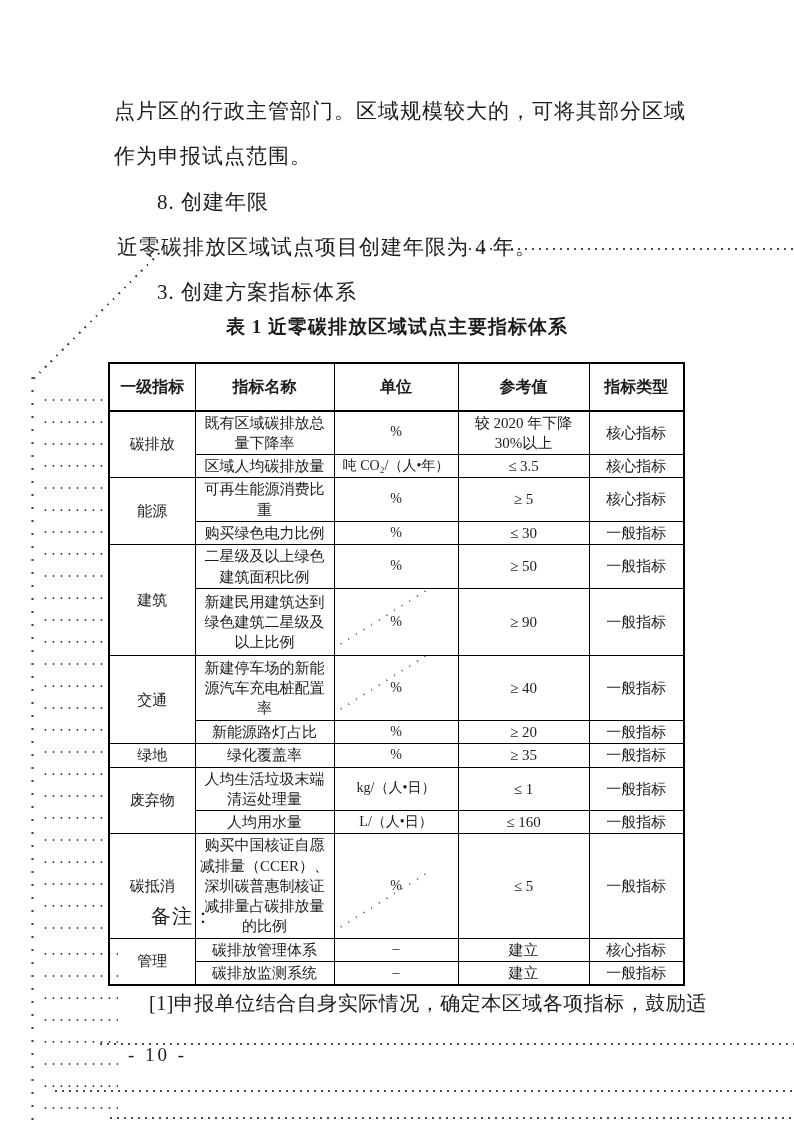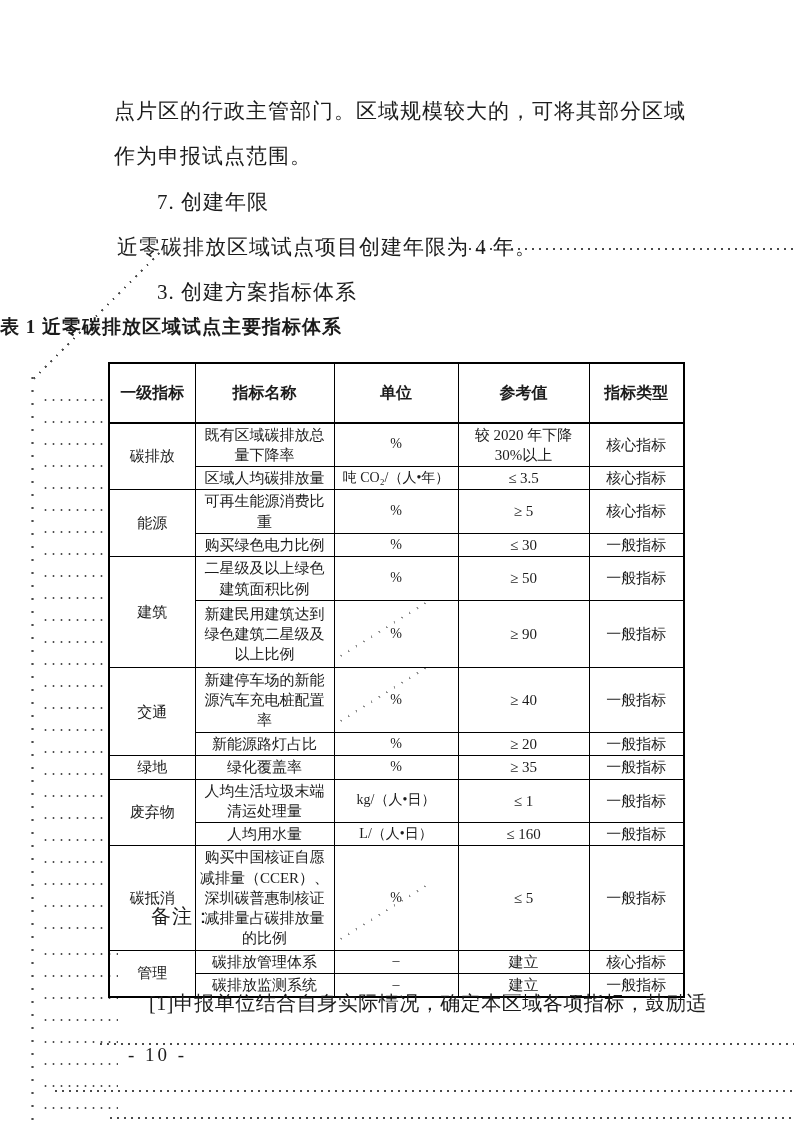--- a/index.html
+++ b/index.html
@@ -19,20 +19,21 @@
   .tline{
     position:absolute;
     font-size:21px;
     letter-spacing:1px;
     white-space:nowrap;
     color:#1c1c1c;
   }
   .table-title{
     position:absolute;
     left:0;right:0;top:314px;
+    text-align:center;
     font-weight:bold;
     font-size:19px;
     letter-spacing:1px;
   }
   
   table.ind{
     position:absolute;
     left:108px;top:362px;
     width:575px;
     border-collapse:collapse;
@@ -46,21 +47,21 @@
     vertical-align:middle;
     padding:1px 3px;
     line-height:1.35;
     overflow:hidden;
     position:relative;
   }
   table.ind th{
     font-weight:bold;
     font-size:16px;
     border-bottom:2px solid #000;
-    padding:18px 0;
+    padding:12px 0;
   }
   td.unit{font-size:14px;letter-spacing:0;}
   td.val{font-size:15px;}
   
   .cellnoise{
     position:absolute;
     left:6px;bottom:10px;
     width:85%;height:2px;
     background:repeating-linear-gradient(90deg,#8a8a8a 0 1.5px,transparent 1.5px 9px);
     transform:rotate(-32deg);
@@ -106,21 +107,21 @@
   <div class="dot-grid" style="left:44px;top:398px;width:62px;height:545px;"></div>
   <div class="dot-grid" style="left:44px;top:952px;width:74px;height:170px;"></div>
 
   <div class="dot-hline" style="left:448px;top:248px;width:346px;"></div>
   <div class="dot-hline" style="left:100px;top:1043px;width:694px;"></div>
   <div class="dot-hline" style="left:55px;top:1090px;width:739px;"></div>
   <div class="dot-hline" style="left:110px;top:1117px;width:684px;"></div>
 
   <div class="tline" style="left:114px;top:142px;">作为申报试点范围。</div>
   <div class="tline" style="left:114px;top:97px;">点片区的行政主管部门。区域规模较大的，可将其部分区域</div>
-  <div class="tline" style="left:157px;top:188px;">7. 创建年限</div>
+  <div class="tline" style="left:157px;top:188px;">8. 创建年限</div>
   <div class="tline" style="left:117px;top:233px;">近零碳排放区域试点项目创建年限为 4 年。</div>
   <div class="tline" style="left:157px;top:278px;">3. 创建方案指标体系</div>
 
   <div class="table-title">表 1 近零碳排放区域试点主要指标体系</div>
 
   <table class="ind">
     <colgroup>
       <col style="width:86px">
         <col style="width:139px">
         <col style="width:124px">

